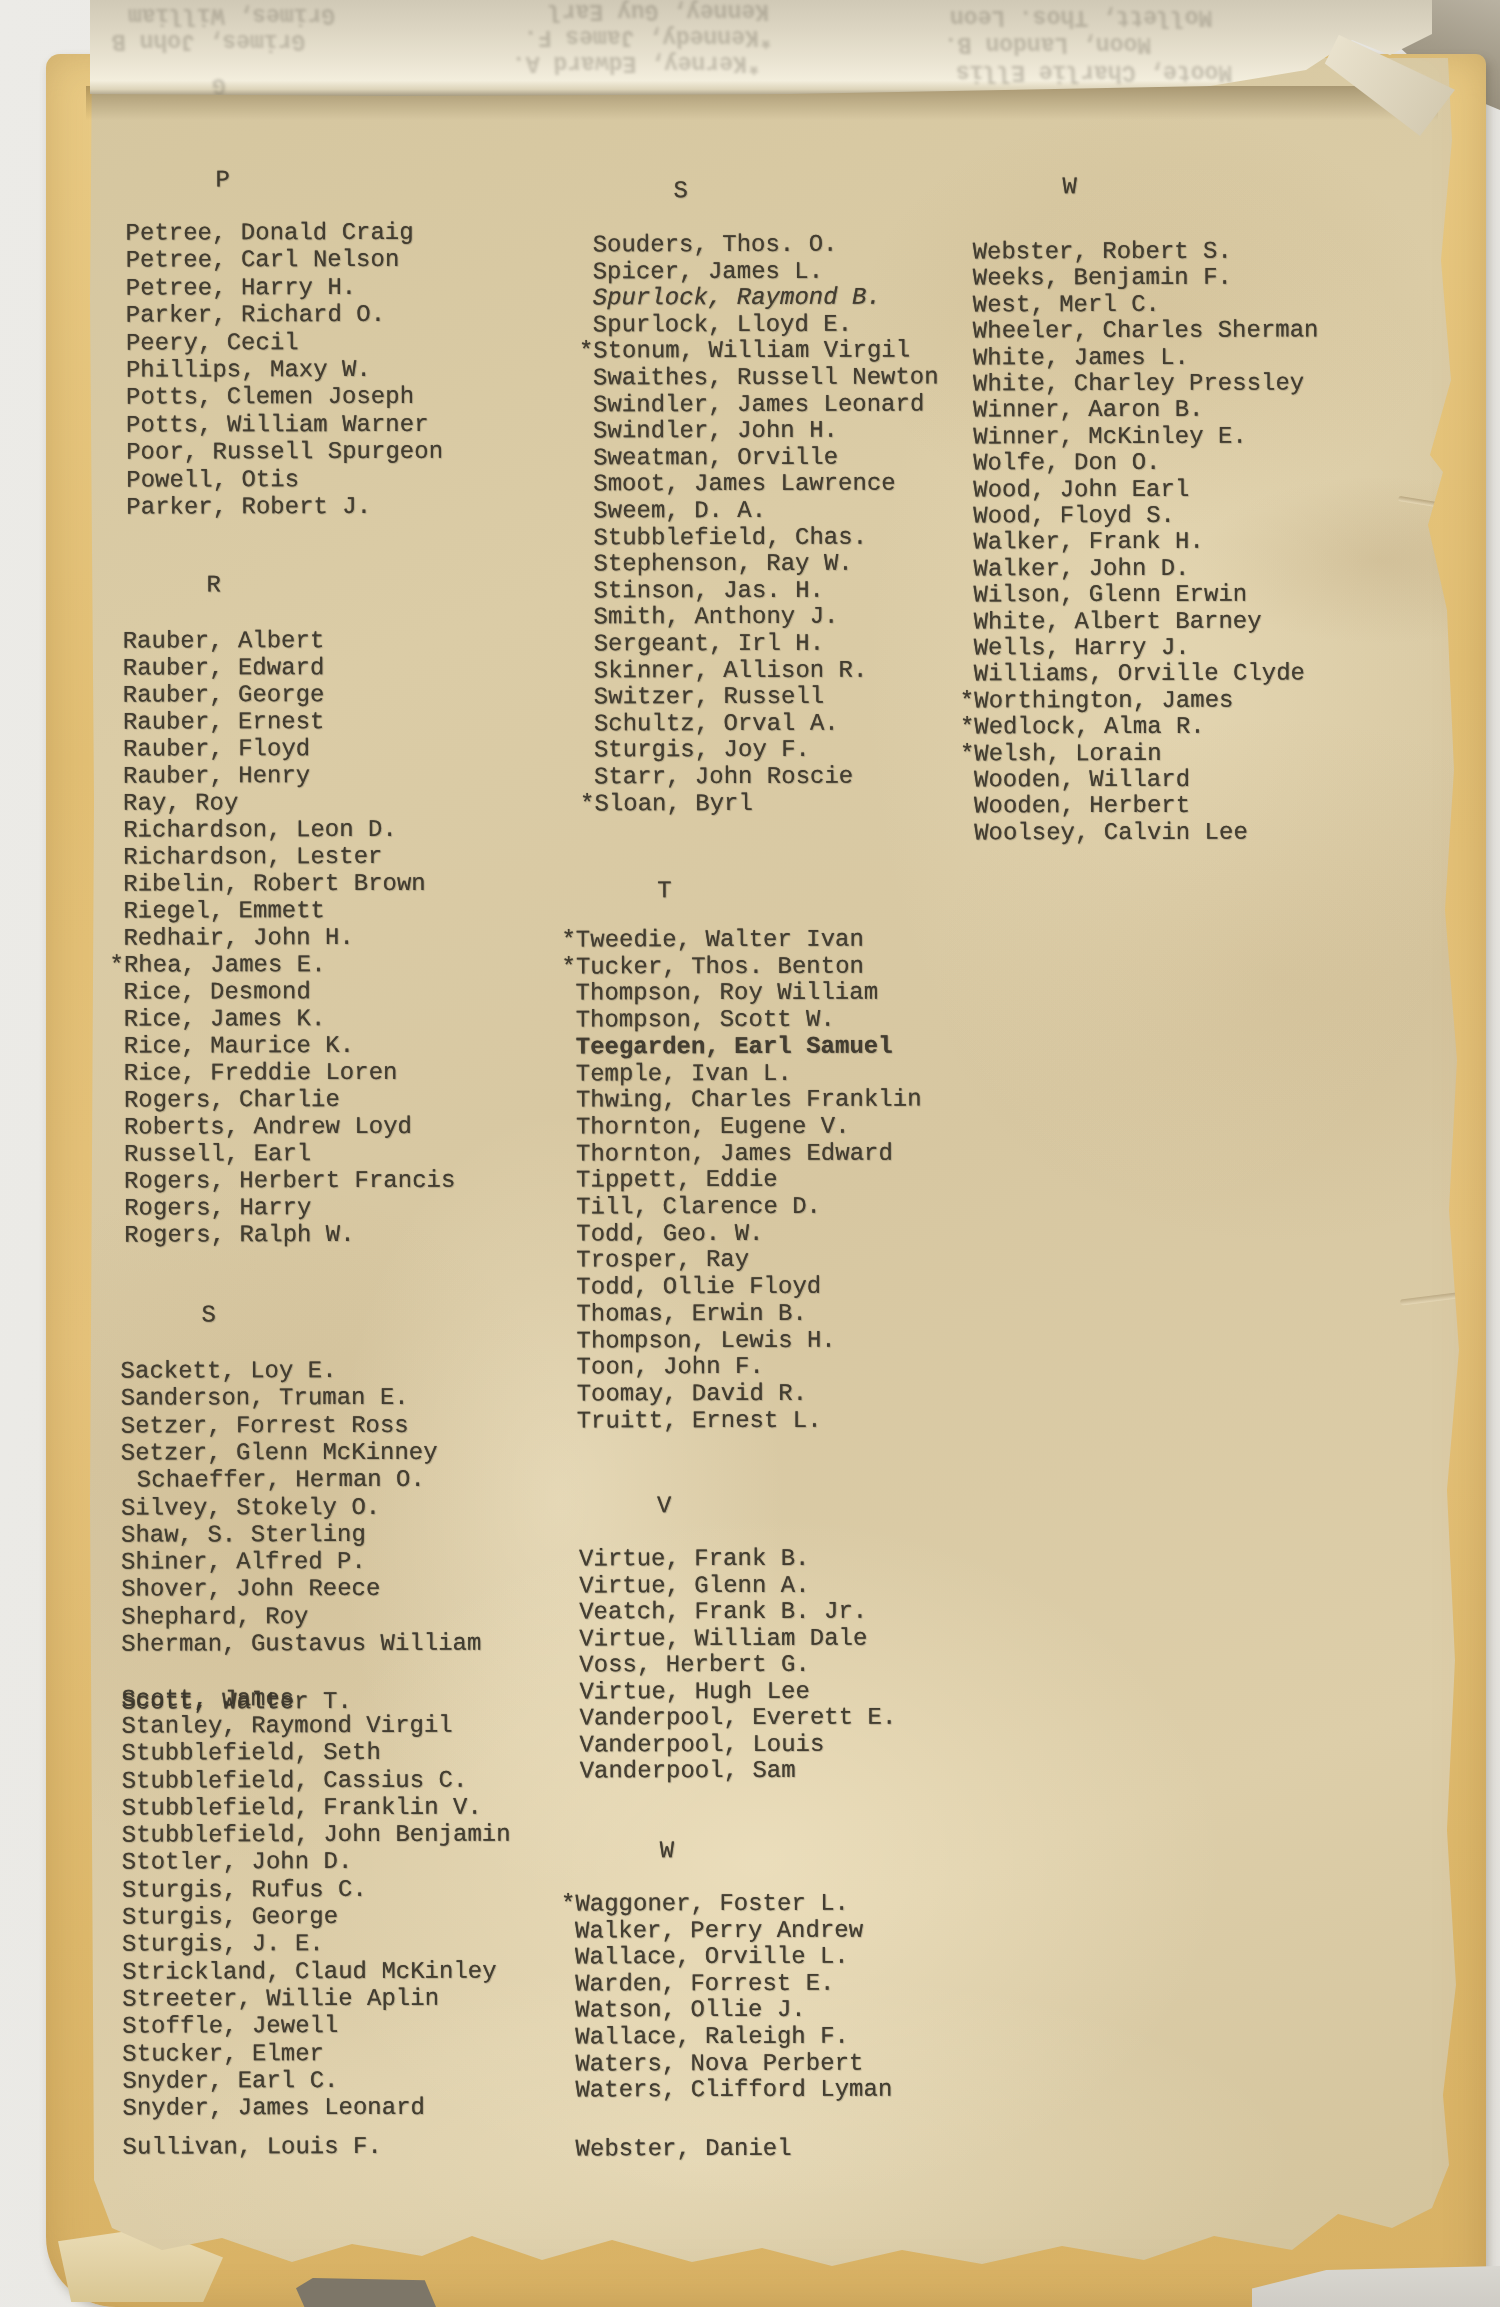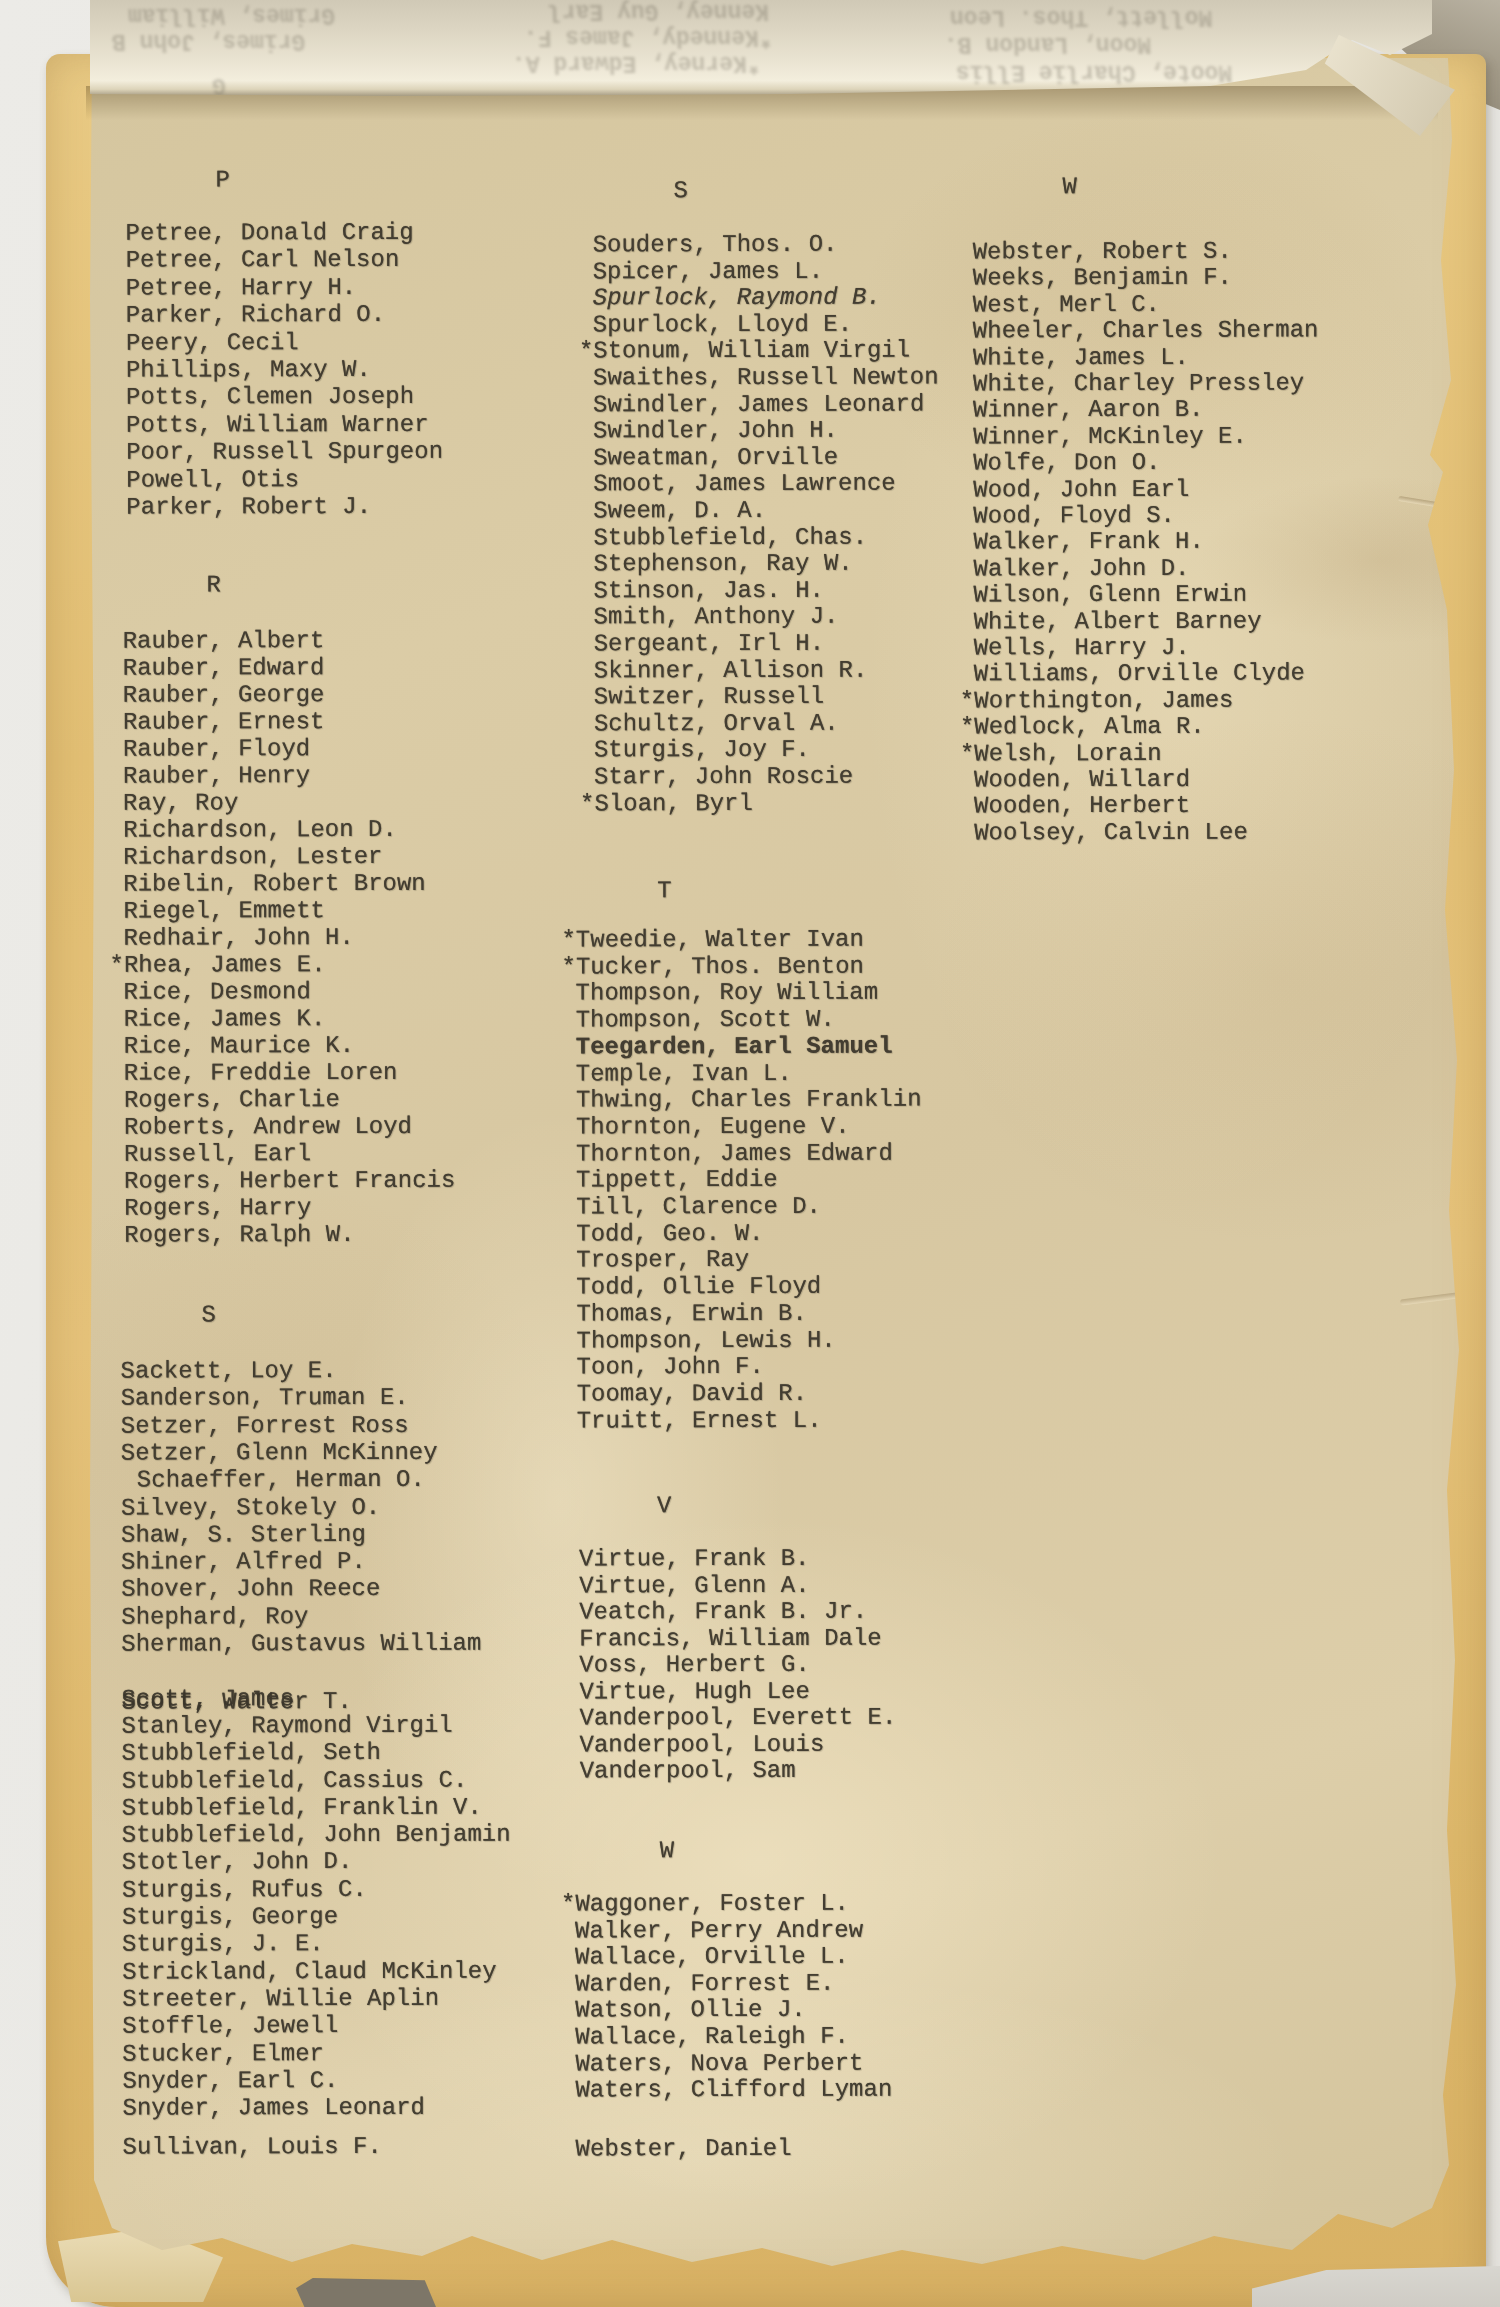--- a/index.html
+++ b/index.html
@@ -191,21 +191,21 @@
         <div class="line" style="left: 576px; top: 1274.1px;">Todd, Ollie Floyd</div>
         <div class="line" style="left: 576px; top: 1300.8px;">Thomas, Erwin B.</div>
         <div class="line" style="left: 576px; top: 1327.5px;">Thompson, Lewis H.</div>
         <div class="line" style="left: 576px; top: 1354.2px;">Toon, John F.</div>
         <div class="line" style="left: 576px; top: 1380.9px;">Toomay, David R.</div>
         <div class="line" style="left: 576px; top: 1407.6px;">Truitt, Ernest L.</div>
         <div class="hdr" style="left: 656px; top: 1493px;">V</div>
         <div class="line" style="left: 578px; top: 1546px;">Virtue, Frank B.</div>
         <div class="line" style="left: 578px; top: 1572.5px;">Virtue, Glenn A.</div>
         <div class="line" style="left: 578px; top: 1599px;">Veatch, Frank B. Jr.</div>
-        <div class="line" style="left: 578px; top: 1625.5px;">Francis, William Dale</div>
+        <div class="line" style="left: 578px; top: 1625.5px;">Virtue, William Dale</div>
         <div class="line" style="left: 578px; top: 1652px;">Voss, Herbert G.</div>
         <div class="line" style="left: 578px; top: 1678.5px;">Virtue, Hugh Lee</div>
         <div class="line" style="left: 578px; top: 1705px;">Vanderpool, Everett E.</div>
         <div class="line" style="left: 578px; top: 1731.5px;">Vanderpool, Louis</div>
         <div class="line" style="left: 578px; top: 1758px;">Vanderpool, Sam</div>
         <div class="hdr" style="left: 658px; top: 1838px;">W</div>
         <div class="line" style="left: 559px; top: 1891px;">*Waggoner, Foster L.</div>
         <div class="line" style="left: 573px; top: 1917.6px;">Walker, Perry Andrew</div>
         <div class="line" style="left: 573px; top: 1944.2px;">Wallace, Orville L.</div>
         <div class="line" style="left: 573px; top: 1970.8px;">Warden, Forrest E.</div>

